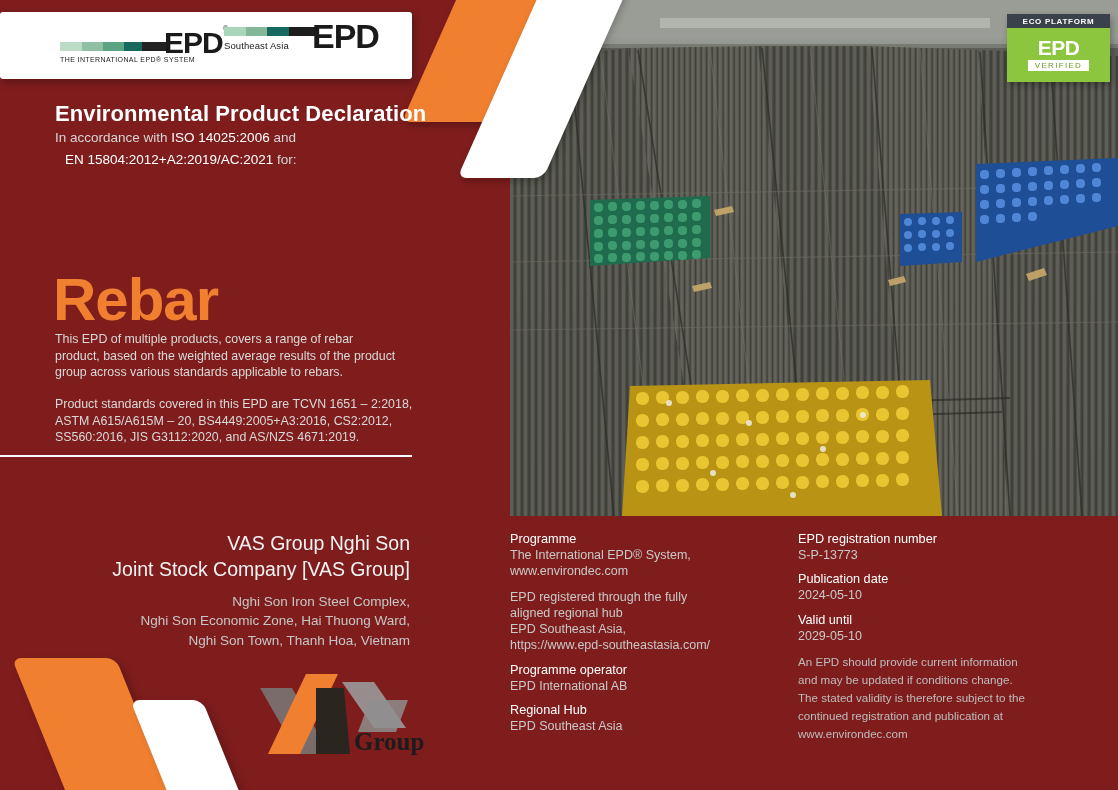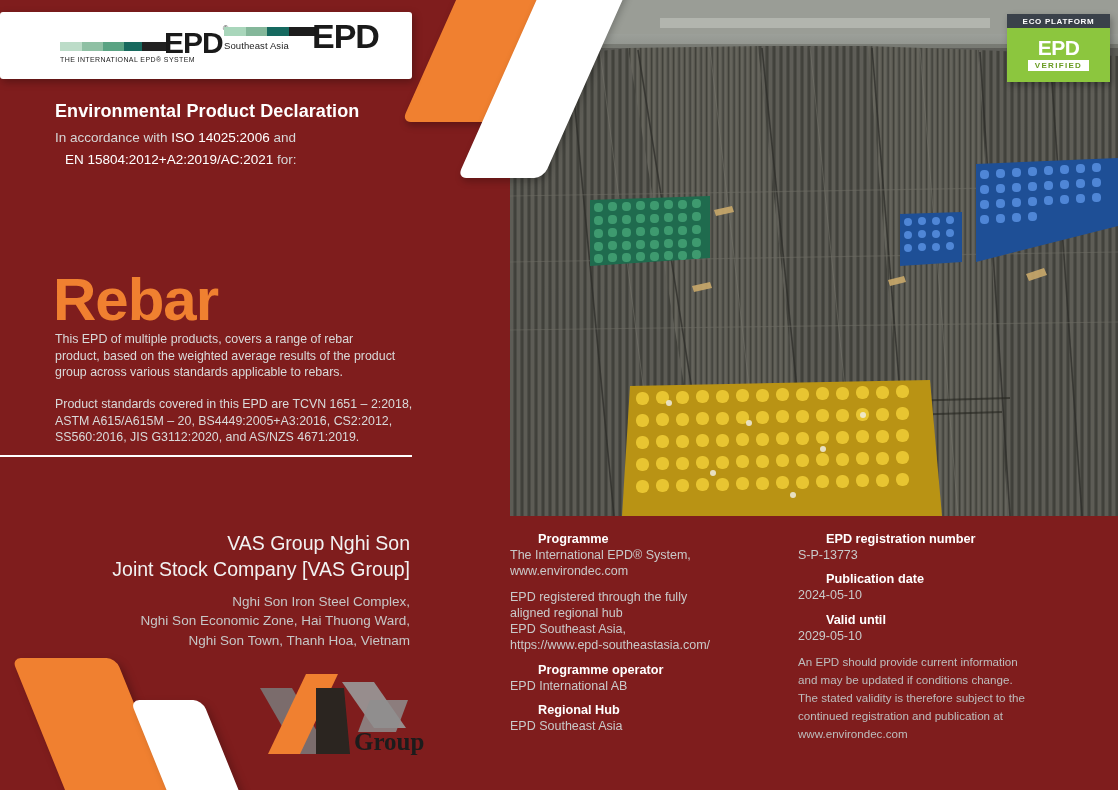--- a/index.html
+++ b/index.html
@@ -87,28 +87,28 @@
   .eco-mid {
     background:#8cc63e; flex:1; display:flex; flex-direction:column;
     align-items:center; justify-content:center; padding:2px 0 3px;
   }
   .eco-epd {
     font-size:21px; font-weight:bold; color:#fff; line-height:.95;
     letter-spacing:-.5px;
     -webkit-text-stroke:0px;
   }
   .eco-ver {
-    background:#fff; color:#6a9c22; font-size:8px; font-weight:bold;
+    background:#fff; color:#6a9c22; font-size:8px; font-weight:normal;
     letter-spacing:1.3px; padding:1px 7px; margin-top:2px;
   }
 
   
   .headline {
     position:absolute; left:55px; top:101px;
-    font-size:18px; font-weight:bold; color:#fff; letter-spacing:.1px;
+    font-size:22px; font-weight:bold; color:#fff; letter-spacing:.1px;
   }
   .sub1 { position:absolute; left:55px; top:130px; font-size:13.5px; color:#d6d6d6; }
   .sub2 { position:absolute; left:55px; top:152px; font-size:13.5px; color:#d6d6d6;padding-left:10px; }
   .sub1 b, .sub2 b { color:#ffffff; font-weight:normal; }
 
   .product-title {
     position:absolute; left:53px; top:270px;
     font-size:60px; font-weight:bold; color:#f08030; letter-spacing:-1px;
     line-height:1;
   }
@@ -139,21 +139,21 @@
 
   
   .vas-logo { position:absolute; left:258px; top:666px; width:170px; height:92px; }
   .vas-logo svg { display:block; }
 
   
   .col { position:absolute; top:532px; }
   .col-prog { left:510px; width:285px; }
   .col-reg  { left:798px; width:300px; }
   .lbl {
-    font-size:12.7px; font-weight:bold; color:#ffffff; margin-bottom:1px;margin-left:28px;
+    font-size:12.7px; font-weight:normal; color:#ffffff; margin-bottom:1px;
   }
   .val {
     font-size:12.5px; color:#c9c9c9; line-height:1.3;
   }
   .blk { margin-bottom:9px; }
   .note {
     font-size:11.6px; color:#bdbdbd; line-height:1.55; margin-top:9px;
   }
 </style>
 </head>

